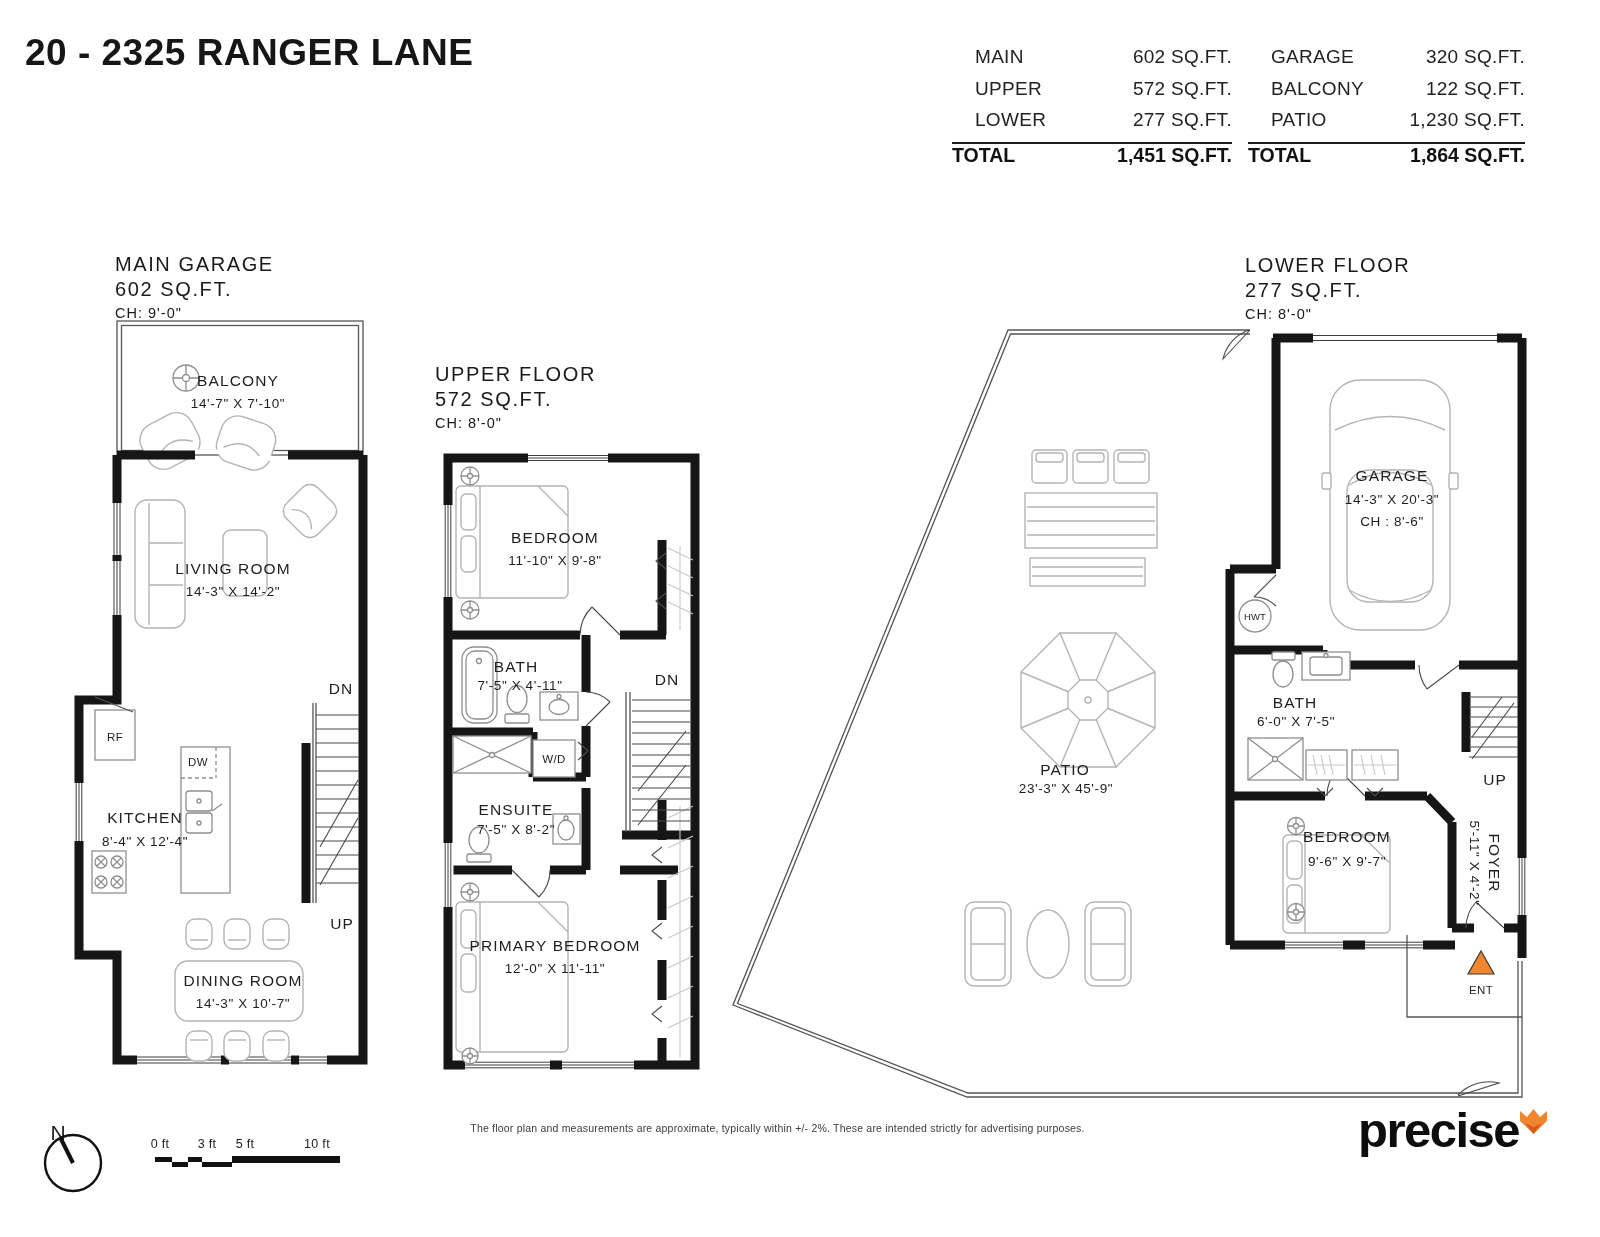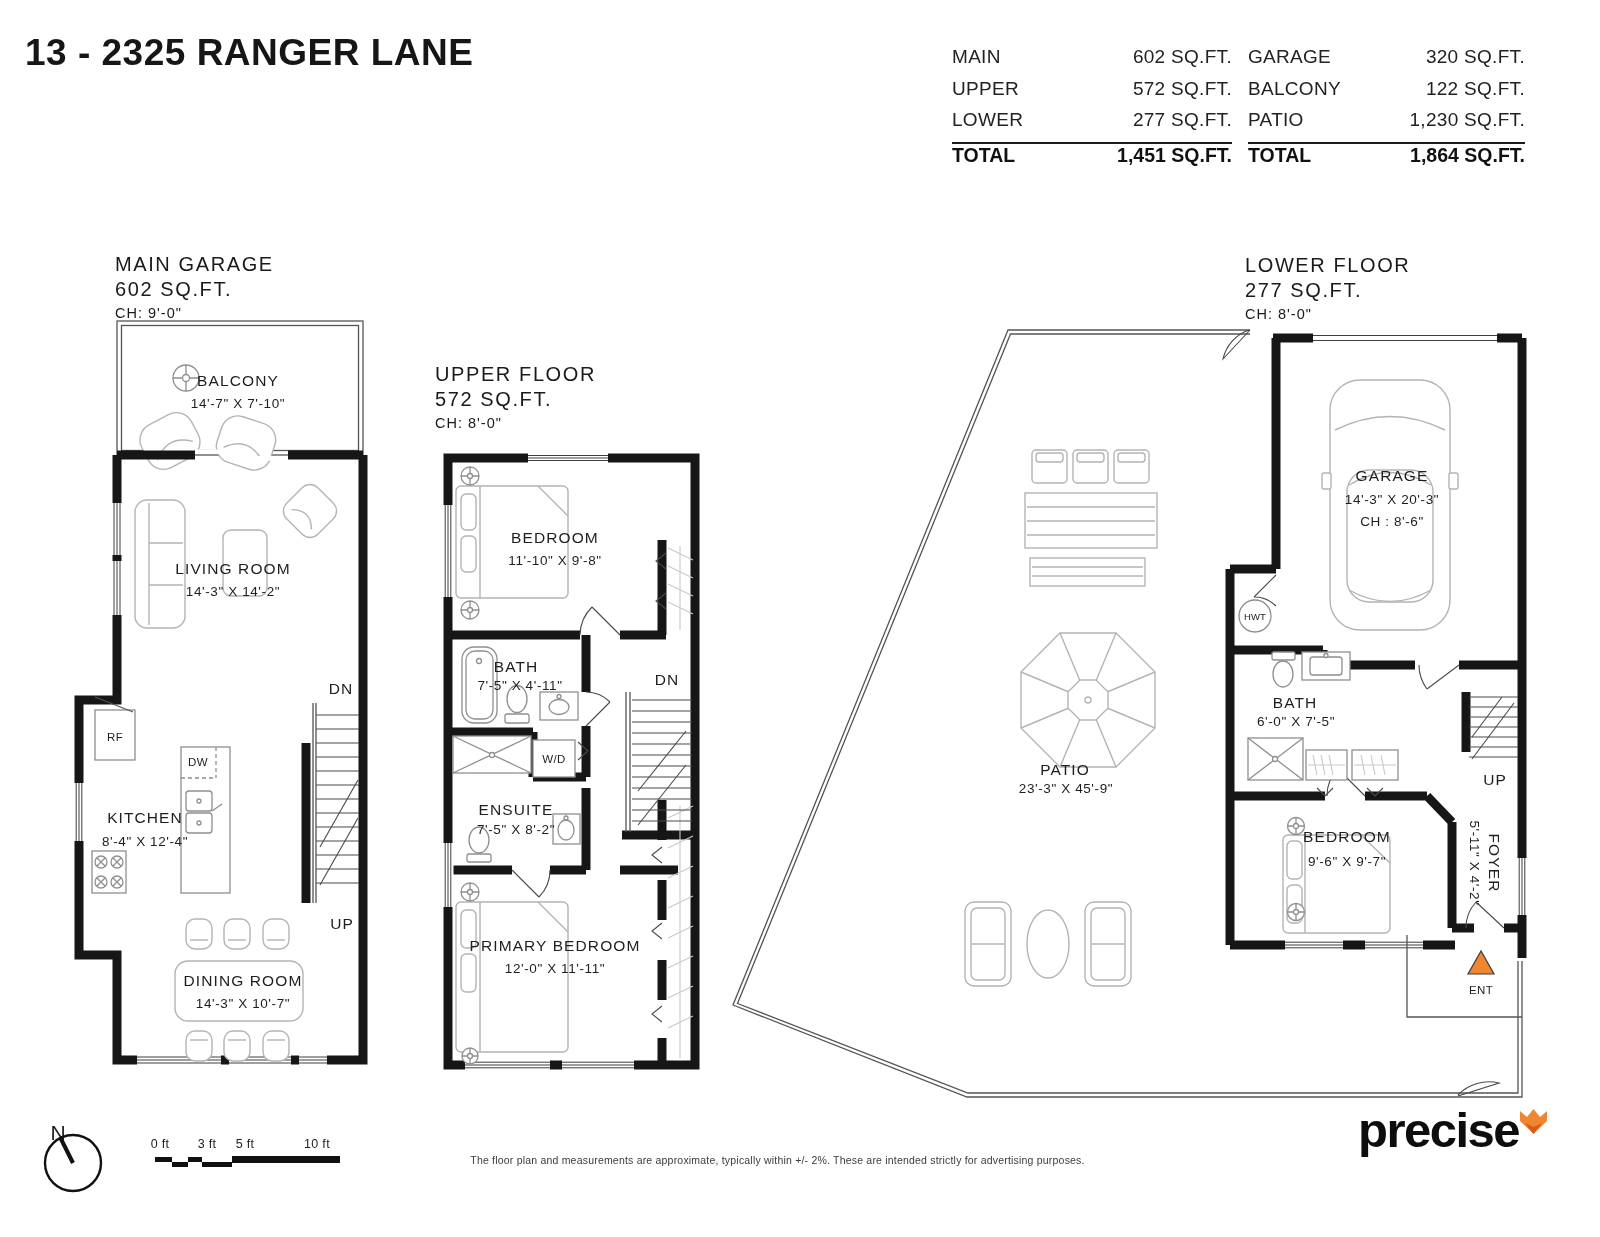--- a/index.html
+++ b/index.html
@@ -8,21 +8,21 @@
   .abs{position:absolute;}
 
   
   .hdr{position:absolute;left:25px;top:32px;}
   .hdr h1{margin:0;font-size:37px;font-weight:700;letter-spacing:.5px;color:#161616;}
   .hdr .city{margin-top:7px;font-size:26px;letter-spacing:.5px;color:#222;}
 
   
   .atable{position:absolute;top:46px;}
   .arow{display:flex;justify-content:space-between;font-size:19px;letter-spacing:.3px;
-        height:31.5px;align-items:flex-start;color:#222;}
+        height:31.5px;align-items:flex-start;color:#222;margin-left:23px;}
   .atotal{display:flex;justify-content:space-between;font-size:19.5px;font-weight:700;
         border-top:2.5px solid #1c1c1c;margin-top:1px;padding-top:0;color:#111;}
 
   
   .ftitle{position:absolute;color:#1a1a1a;}
   .ft1,.ft2{font-size:20px;letter-spacing:1.6px;line-height:1.25;}
   .ft3{font-size:14.5px;letter-spacing:1px;margin-top:3px;}
 
   
   .plan{position:absolute;}
@@ -37,32 +37,32 @@
   .tl{stroke:#555;stroke-width:1.3;fill:none;}
   .win{stroke:#3f3f3f;stroke-width:1;fill:none;}
   .wrect{fill:#fff;stroke:none;}
   .fr{stroke:#b4b4b4;stroke-width:1.4;fill:#fff;}
   .fx{stroke:#8f8f8f;stroke-width:1.3;fill:#fff;}
   .ht{stroke:#c9c9c9;stroke-width:1.1;fill:none;}
   .door{stroke:#4a4a4a;stroke-width:1.1;fill:none;}
   .stair{stroke:#4a4a4a;stroke-width:1.1;fill:none;}
 
   
-  .disc{position:absolute;text-align:center;font-size:10.5px;line-height:1.85;color:#3b3b3b;letter-spacing:.2px;margin-top:32px;}
+  .disc{position:absolute;text-align:center;font-size:10.5px;line-height:1.85;color:#3b3b3b;letter-spacing:.2px;}
   .logo{position:absolute;display:flex;align-items:flex-start;}
   .logo-text{font-size:49px;font-weight:700;letter-spacing:-1.5px;line-height:1;color:#0d0d0d;}
   .fox{margin-top:3px;margin-left:1px;}
 </style>
 </head>
 <body>
 
 <div class="page">
 
   <header class="hdr">
-    <h1>13 - 2325 RANGER LANE</h1>
+    <h1>20 - 2325 RANGER LANE</h1>
   </header>
 
   <div class="atable" style="left:952px;width:280px">
     <div class="arow">
       <span>MAIN</span>
       <span>602 SQ.FT.</span>
       </div>
     <div class="arow">
       <span>UPPER</span>
       <span>572 SQ.FT.</span>

